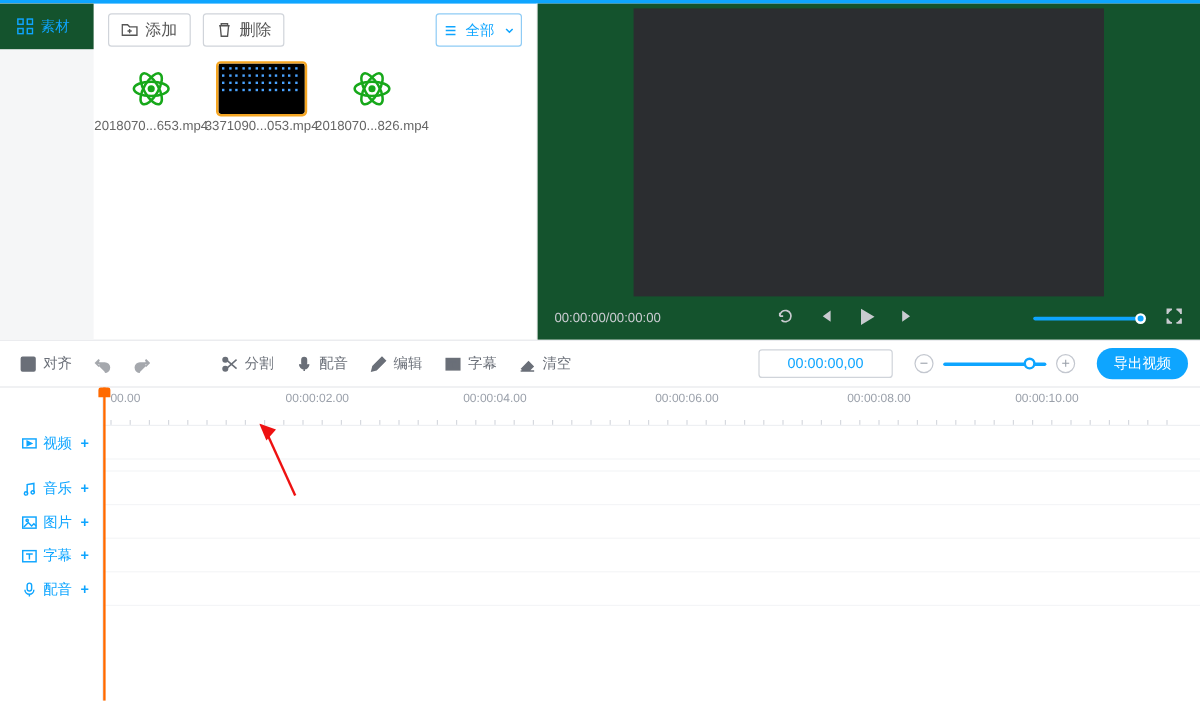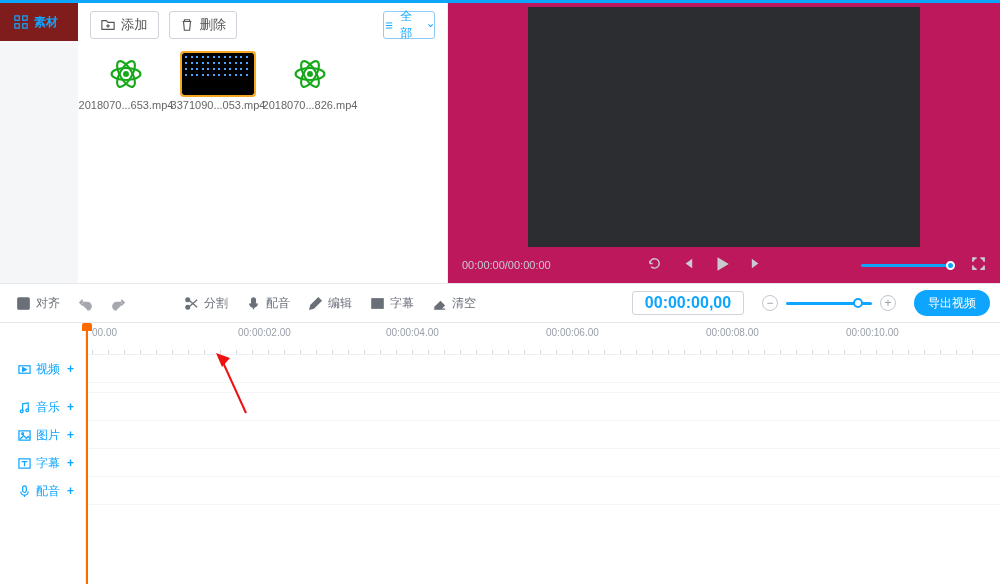--- a/index.html
+++ b/index.html
@@ -4,56 +4,56 @@
 <style>
 * { margin: 0; padding: 0; box-sizing: border-box; font-family: "Microsoft YaHei", Arial, sans-serif; }
 body { width: 1000px; height: 584px; background: #fff; overflow: hidden; font-size: 12px; color: #444; }
 
 .title-bar { height: 3px; background: #0ea5ff; }
 
 .top { display: flex; height: 280px; }
 .left-panel { width: 448px; display: flex; border-right: 1px solid #eee; }
 .sidebar { width: 78px; background: #f5f6f7; }
 .tab { height: 38px; display: flex; align-items: center; gap: 6px; padding-left: 14px; cursor: pointer; color: #8a8f99; }
-.tab.active { background: #7f1d1d; color: #0ea5ff; font-weight: bold; }
+.tab.active { background: #14532d; color: #0ea5ff; }
 .tab svg { width: 14px; height: 14px; }
 
 .media-area { flex: 1; padding: 8px 12px; }
 .top-buttons { display: flex; gap: 10px; align-items: center; }
 .btn-outline { height: 28px; padding: 0 10px; border: 1px solid #d0d4da; border-radius: 3px; background: #fff; display: inline-flex; align-items: center; gap: 6px; color: #555; cursor: pointer; }
 .btn-outline svg { width: 14px; height: 14px; }
 .spacer { flex: 1; }
-.all-btn { height: 28px; width: 52px; border: 1px solid #8ecbf5; border-radius: 3px; display: inline-flex; align-items: center; justify-content: center; gap: 6px; color: #0ea5ff; cursor: pointer; margin-left: 40px; }
+.all-btn { height: 28px; width: 72px; border: 1px solid #8ecbf5; border-radius: 3px; display: inline-flex; align-items: center; justify-content: center; gap: 6px; color: #0ea5ff; cursor: pointer; margin-left: 40px; }
 .all-btn .caret { margin-left: 2px; }
 
 .grid { display: flex; flex-wrap: wrap; gap: 18px 20px; margin-top: 14px; }
 .thumb { width: 72px; display: flex; flex-direction: column; align-items: center; gap: 4px; cursor: pointer; }
 .thumb .img { width: 72px; height: 42px; background: #fff; display: flex; align-items: center; justify-content: center; border-radius: 2px; }
 .thumb .img.dark { background: #1a1210; }
 .thumb .img.black { background: #000; position: relative; overflow: hidden; }
 .thumb .img.sel { outline: 2px solid #f5a623; }
 .thumb .lbl { font-size: 11px; color: #666; white-space: nowrap; }
 .atom { width: 34px; height: 34px; }
 
-.preview { flex: 1; background: #be185d; display: flex; flex-direction: column; }
+.preview { flex: 1; background: #14532d; display: flex; flex-direction: column; }
 .stage { flex: 1; margin: 4px 80px 0 80px; background: #2b2d30; }
 .controls { height: 36px; display: flex; align-items: center; padding: 0 14px; gap: 10px; color: #c9cbd0; }
 .ctime { font-size: 11px; }
 .controls .mid { flex: 1; display: flex; justify-content: center; align-items: center; gap: 18px; }
 .controls svg { width: 15px; height: 15px; cursor: pointer; fill: #c9cbd0; }
 .controls .play svg { width: 18px; height: 18px; }
 .vol { width: 90px; height: 3px; background: #0ea5ff; position: relative; border-radius: 2px; }
 .vol .knob { position: absolute; right: -4px; top: -3px; width: 9px; height: 9px; border-radius: 50%; background: #0ea5ff; border: 2px solid #fff; }
 
 .toolbar { height: 40px; border-top: 1px solid #e6e8ec; border-bottom: 1px solid #e6e8ec; display: flex; align-items: center; padding: 0 10px; gap: 6px; }
 .tool { display: inline-flex; align-items: center; gap: 5px; padding: 4px 6px; color: #6a6f78; cursor: pointer; }
 .tool svg { width: 15px; height: 15px; fill: #6a6f78; stroke: #6a6f78; }
 .tool.disabled { opacity: .6; }
 .gap-lg { width: 34px; }
-.tc-box { width: 112px; height: 24px; border: 1px solid #d0d4da; border-radius: 3px; display: flex; align-items: center; justify-content: center; color: #0ea5ff; font-size: 16px; margin-left: auto; font-weight: bold; }
+.tc-box { width: 112px; height: 24px; border: 1px solid #d0d4da; border-radius: 3px; display: flex; align-items: center; justify-content: center; color: #0ea5ff; font-size: 12px; margin-left: auto; }
 .zoom { display: flex; align-items: center; gap: 8px; margin: 0 12px; }
 .z-btn { width: 16px; height: 16px; border: 1px solid #c3c7cf; border-radius: 50%; display: flex; align-items: center; justify-content: center; color: #9aa0aa; cursor: pointer; font-size: 12px; line-height: 1; }
 .z-track { width: 86px; height: 3px; background: #0ea5ff; position: relative; border-radius: 2px; }
 .z-track .knob { position: absolute; left: 78%; top: -4px; width: 10px; height: 10px; border: 2px solid #0ea5ff; background: #fff; border-radius: 50%; }
 .export { height: 26px; padding: 0 14px; border: none; border-radius: 13px; background: #0ea5ff; color: #fff; cursor: pointer; font-size: 12px; }
 
 .timeline { display: flex; height: 261px; }
 .tracks-col { width: 86px; border-right: 1px solid #eef0f3; padding-top: 32px; }
 .track-lbl { height: 28px; display: flex; align-items: center; gap: 5px; padding-left: 18px; color: #0ea5ff; cursor: pointer; }
 .track-lbl svg { width: 13px; height: 13px; }

